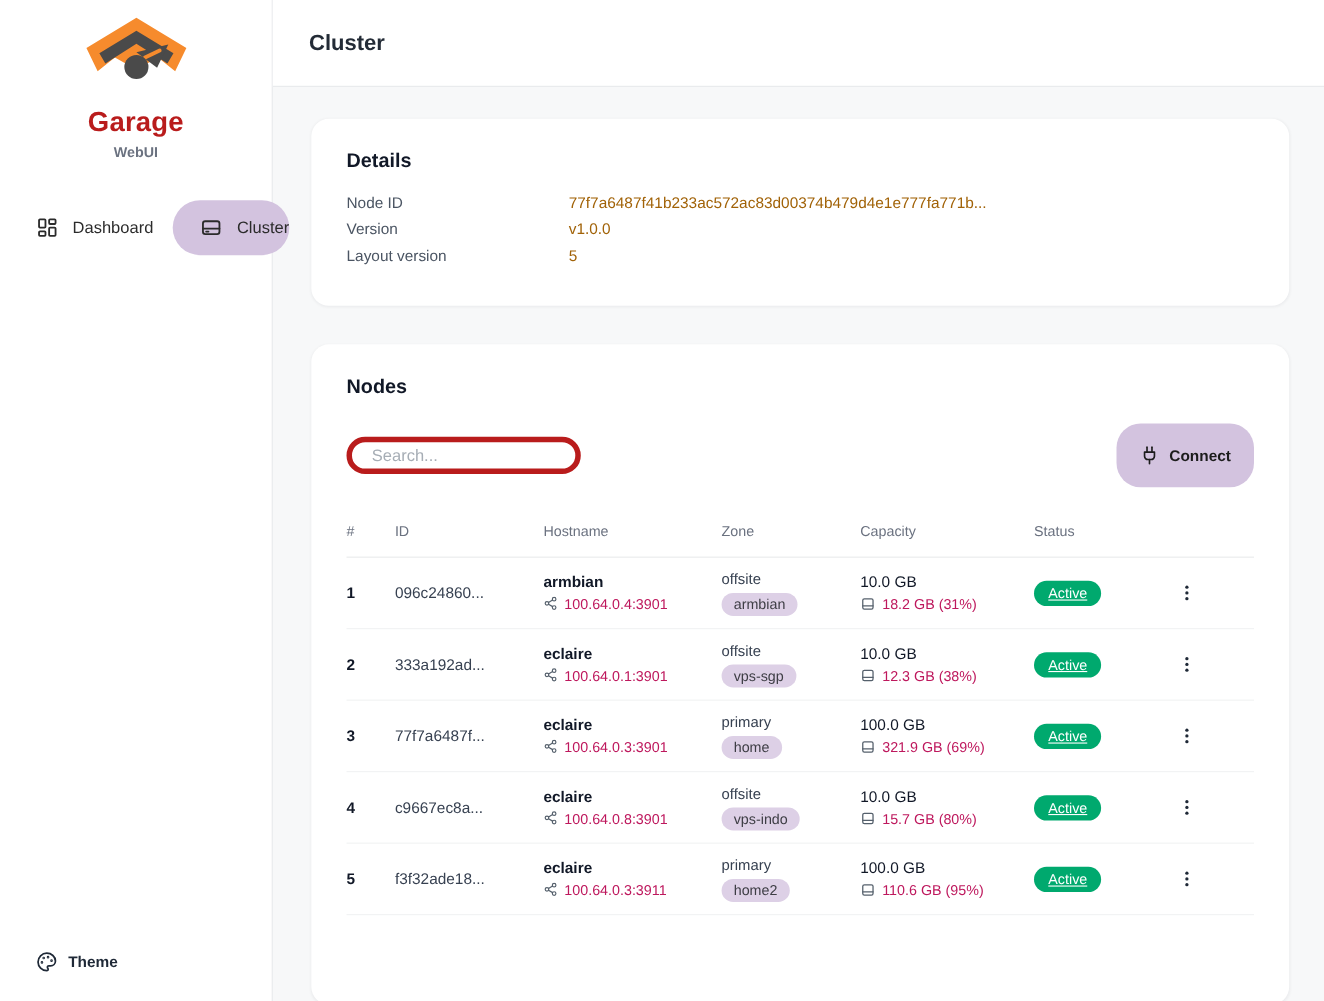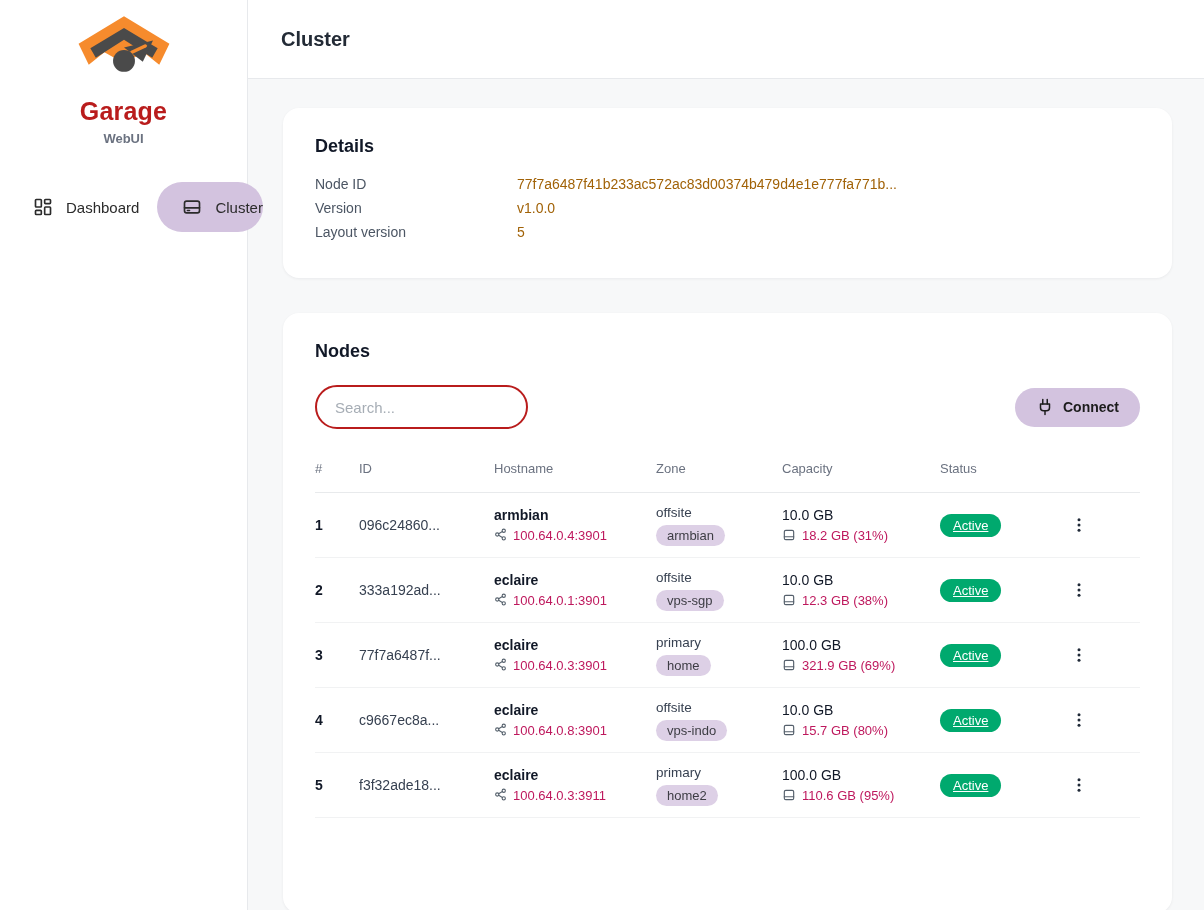--- a/index.html
+++ b/index.html
@@ -67,28 +67,28 @@
   .details-card .card-title{ margin-bottom:19px; }
   .detail-row{ display:flex; font-size:14px; line-height:16px; margin-bottom:8px; }
   .detail-label{ width:202px; min-width:202px; color:#4b5563; }
   .detail-value{ color:#a16207; }
 
   
   .nodes-card{ height:600px; }
   .nodes-card .card-title{ margin-bottom:23px; }
   .nodes-toolbar{ display:flex; justify-content:space-between; align-items:center; margin-bottom:26px; }
   .search-input{
-    width:213px; height:44px; border:2px solid #b91c1c; border-radius:22px;
+    width:213px; height:34px; border:5px solid #b91c1c; border-radius:22px;
     padding:0 18px; font-size:15px; color:#111827; outline:none; background:#fff;
     font-family:"Liberation Sans", sans-serif;
   }
   .search-input::placeholder{ color:#a6adb5; }
   .connect-btn{
     display:flex; align-items:center; gap:9px;
-    height:39px; padding:0 21px; border:none; border-radius:22px;
+    height:58px; padding:0 21px; border:none; border-radius:22px;
     background:var(--accent); color:#1c1c1c; font-size:14px; font-weight:600;
     cursor:pointer; font-family:"Liberation Sans", sans-serif;
   }
 
   .ntable{ width:100%; }
   .trow{
     display:grid;
     grid-template-columns:44px 135px 162px 126px 158px 120px 1fr;
     align-items:center;
   }
@@ -163,20 +163,32 @@
     <div class="nav-item">
       <svg width="20" height="20" viewBox="0 0 24 24" fill="none" stroke="currentColor" stroke-width="2" stroke-linecap="round" stroke-linejoin="round">
         <rect width="20" height="5" x="2" y="3" rx="1"></rect>
           <path d="M4 8v11a2 2 0 0 0 2 2h12a2 2 0 0 0 2-2V8"></path>
           <path d="M10 12h4"></path>
       </svg>
       <span>Buckets</span>
     </div>
   </nav>
 
+  <div class="sidebar-bottom">
+    <div class="theme-btn">
+      <svg width="19" height="19" viewBox="0 0 24 24" fill="none" stroke="currentColor" stroke-width="2" stroke-linecap="round" stroke-linejoin="round">
+        <circle cx="13.5" cy="6.5" r=".5" fill="currentColor"></circle>
+          <circle cx="17.5" cy="10.5" r=".5" fill="currentColor"></circle>
+        <circle cx="8.5" cy="7.5" r=".5" fill="currentColor"></circle>
+          <circle cx="6.5" cy="12.5" r=".5" fill="currentColor"></circle>
+        <path d="M12 2C6.5 2 2 6.5 2 12s4.5 10 10 10c.926 0 1.648-.746 1.648-1.688 0-.437-.18-.835-.437-1.125-.29-.289-.438-.652-.438-1.125a1.64 1.64 0 0 1 1.668-1.668h1.996c3.051 0 5.555-2.503 5.555-5.554C21.965 6.012 17.461 2 12 2z"></path>
+      </svg>
+      <span>Theme</span>
+    </div>
+  </div>
 </aside>
 
 <div class="main">
   <header class="topbar">
     <h1 class="topbar-title">Cluster</h1>
   </header>
 
   <div class="content">
 
     <section class="card details-card">

